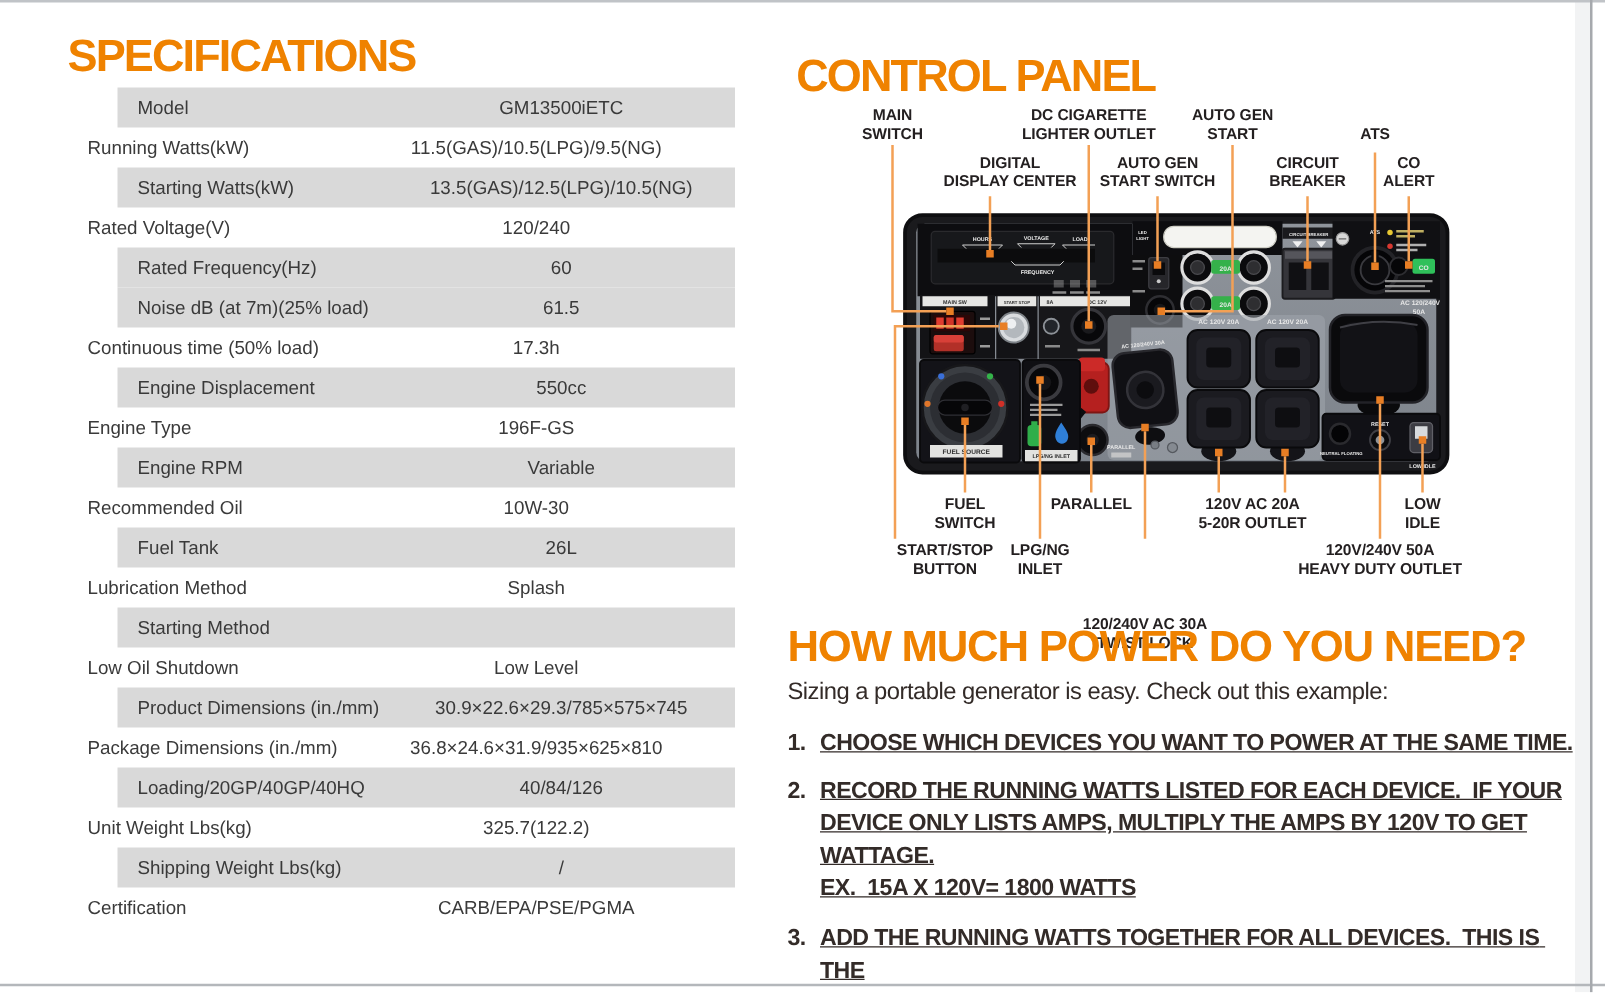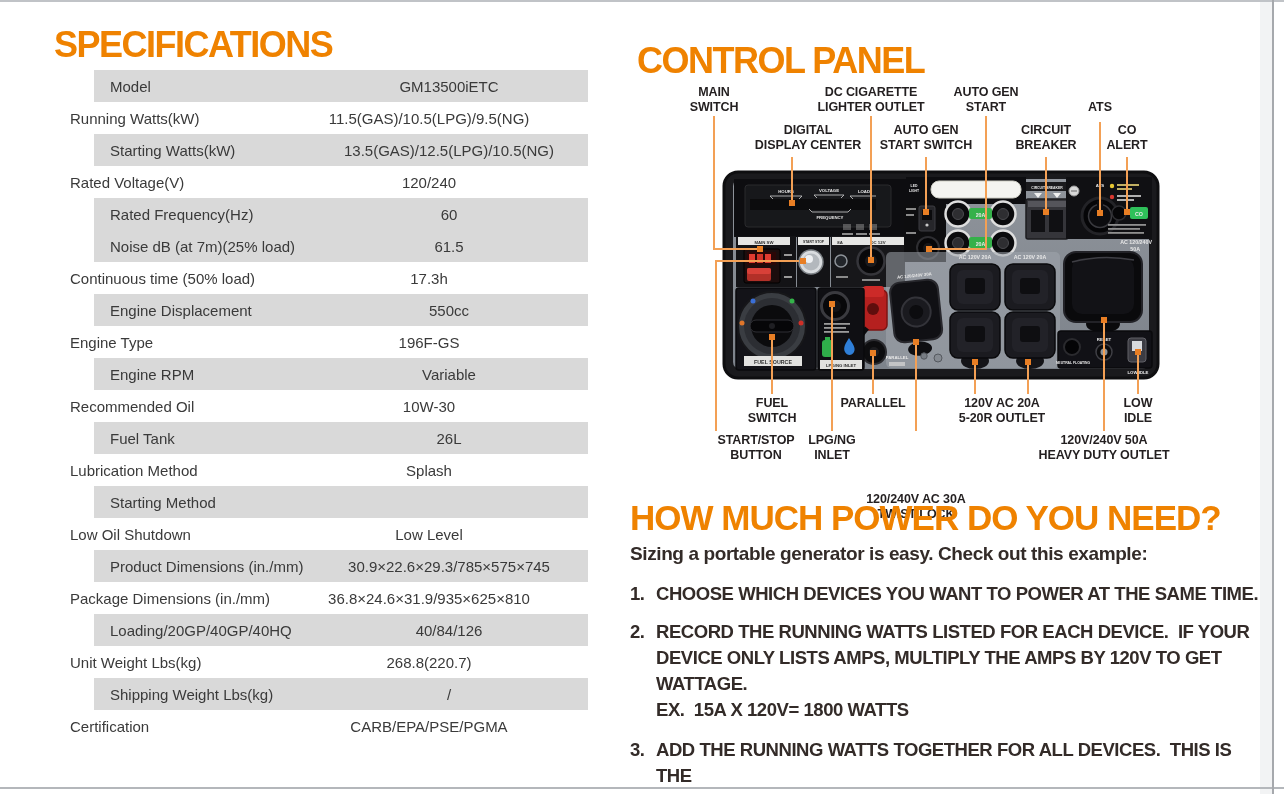--- a/index.html
+++ b/index.html
@@ -24,25 +24,25 @@
 
   
   .callout{position:absolute;transform:translateX(-50%);text-align:center;font-weight:bold;
            font-size:12.5px;line-height:15px;color:var(--ink,#231f20);white-space:pre-line;
            letter-spacing:-0.1px;}
 
   
   .power{position:absolute;left:630px;top:498px;width:640px;color:#332b28;}
   #power-title{position:absolute;left:0;top:0;font-weight:bold;font-size:35px;letter-spacing:-1px;
                color:var(--accent,#ef8200);white-space:nowrap;}
-  .pw-intro{position:absolute;left:0;top:45px;font-weight:bold;font-size:19px;letter-spacing:-0.4px;text-align:right;}
+  .pw-intro{position:absolute;left:0;top:45px;font-weight:normal;font-size:19px;letter-spacing:-0.4px;text-align:right;}
   .pw-item{position:absolute;display:flex;font-weight:bold;font-size:18.5px;line-height:26px;
            letter-spacing:-0.45px;}
   .pw-num{width:26px;flex:none;}
-  .pw-text{white-space:pre-wrap;}
+  .pw-text{white-space:pre-wrap;text-decoration:underline;}
   #pw-item-0{left:0;top:83px;}
   #pw-item-1{left:0;top:121px;}
   #pw-item-2{left:0;top:239px;}
 
   svg text{font-family:"Liberation Sans",sans-serif;font-weight:bold;fill:#e8e8e8;}
   svg text.dk{fill:#2f2f2f;}
   .t3{font-size:3.4px;} .t4{font-size:4.3px;} .t5{font-size:5.3px;}
   .co-line{stroke:var(--callout_line,#f3a055);stroke-width:2;fill:none;}
   .co-marker{fill:var(--callout_marker,#e87e24);}
   .lines-svg{position:absolute;left:0;top:0;width:1284px;height:794px;pointer-events:none;}
@@ -126,21 +126,21 @@
     <div class="spec-row">
         <div class="spec-label">Package Dimensions (in./mm)</div>
         <div class="spec-value">36.8×24.6×31.9/935×625×810</div>
       </div>
     <div class="spec-row alt">
         <div class="spec-label">Loading/20GP/40GP/40HQ</div>
         <div class="spec-value">40/84/126</div>
       </div>
     <div class="spec-row">
         <div class="spec-label">Unit Weight Lbs(kg)</div>
-        <div class="spec-value">268.8(220.7)</div>
+        <div class="spec-value">325.7(122.2)</div>
       </div>
     <div class="spec-row alt">
         <div class="spec-label">Shipping Weight Lbs(kg)</div>
         <div class="spec-value">/</div>
       </div>
     <div class="spec-row">
         <div class="spec-label">Certification</div>
         <div class="spec-value">CARB/EPA/PSE/PGMA</div>
       </div>
   </div>

